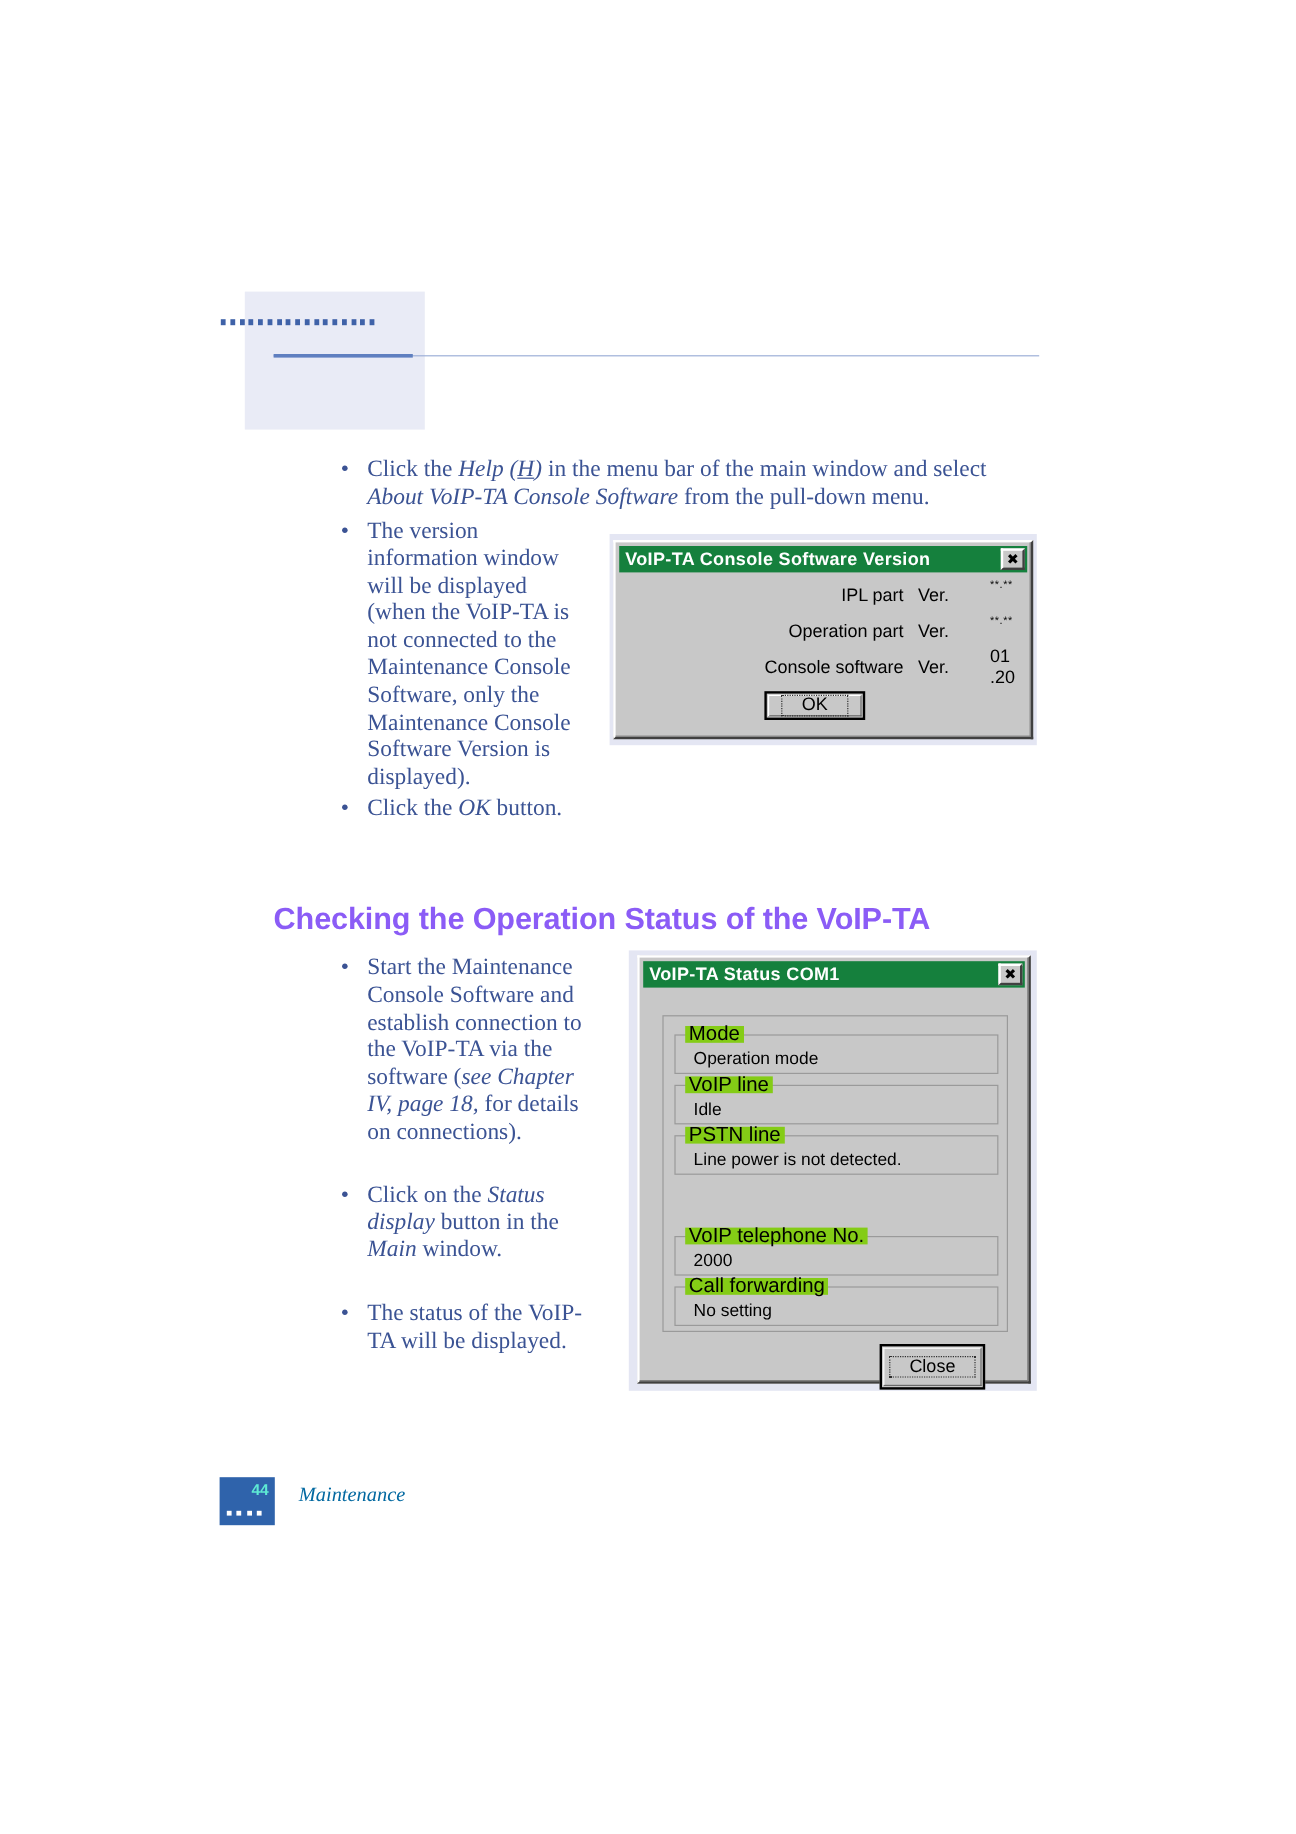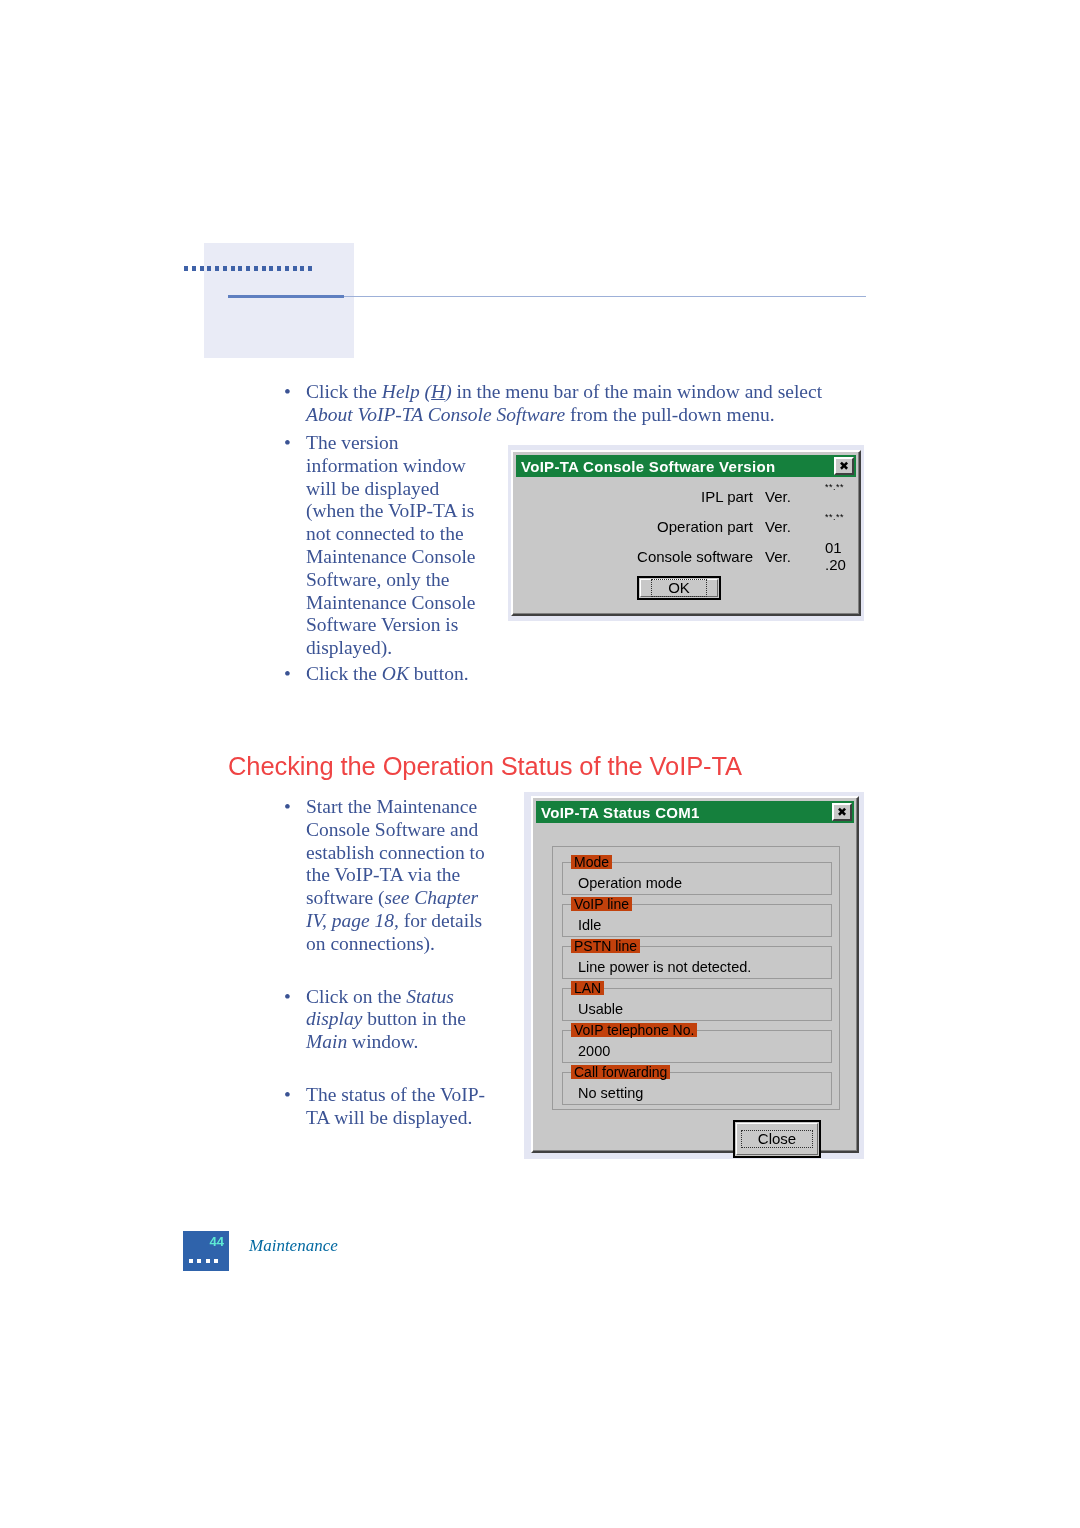--- a/index.html
+++ b/index.html
@@ -85,23 +85,23 @@
   #block-version { left: 278px; top: 432px; width: 214px; }
   
   #block-ok { left: 278px; top: 663px; width: 300px; }
 
   
   .section-heading {
     position: absolute;
     left: 228px;
     top: 731px;
     width: 720px;
-    color: #ef4444;
+    color: #8b5cf6;
     font-family: "Liberation Sans", "DejaVu Sans", sans-serif;
-    font-weight: normal;
+    font-weight: bold;
     font-size: 25.5px;
     letter-spacing: -0.1px;
   }
 
   
   #block-status { left: 278px; top: 796px; width: 222px; }
   #block-status .grp { margin-bottom: 22px; }
 
   
   .dlg-shadow {
@@ -228,23 +228,23 @@
   .gb-frame {
     position: absolute;
     left: 0; right: 0; top: 7px; bottom: 0;
     border: 1px solid #9a9a9a;
     box-sizing: border-box;
   }
   .gb-legend {
     position: absolute;
     left: 9px;
     top: 0;
-    background: #c2410c;
+    background: #84cc16;
     padding: 0 3px;
-    font-size: 14px;
+    font-size: 17px;
     line-height: 14px;
     white-space: nowrap;
     z-index: 2;
   }
   .gb-value {
     position: absolute;
     left: 16px;
     top: 20px;
     font-size: 14.5px;
     white-space: nowrap;
@@ -414,25 +414,20 @@
       <span class="gb-legend">VoIP line</span>
       <span class="gb-value">Idle</span>
     </div>
 
     <div class="gb" style="left:9px; top:92px; width:270px; height:40px;">
       <div class="gb-frame"></div>
       <span class="gb-legend">PSTN line</span>
       <span class="gb-value">Line power is not detected.</span>
     </div>
 
-    <div class="gb" style="left:9px; top:134px; width:270px; height:40px;">
-      <div class="gb-frame"></div>
-      <span class="gb-legend">LAN</span>
-      <span class="gb-value">Usable</span>
-    </div>
 
     <div class="gb" style="left:9px; top:176px; width:270px; height:40px;">
       <div class="gb-frame"></div>
       <span class="gb-legend">VoIP telephone No.</span>
       <span class="gb-value">2000</span>
     </div>
 
     <div class="gb" style="left:9px; top:218px; width:270px; height:40px;">
       <div class="gb-frame"></div>
       <span class="gb-legend">Call forwarding</span>

